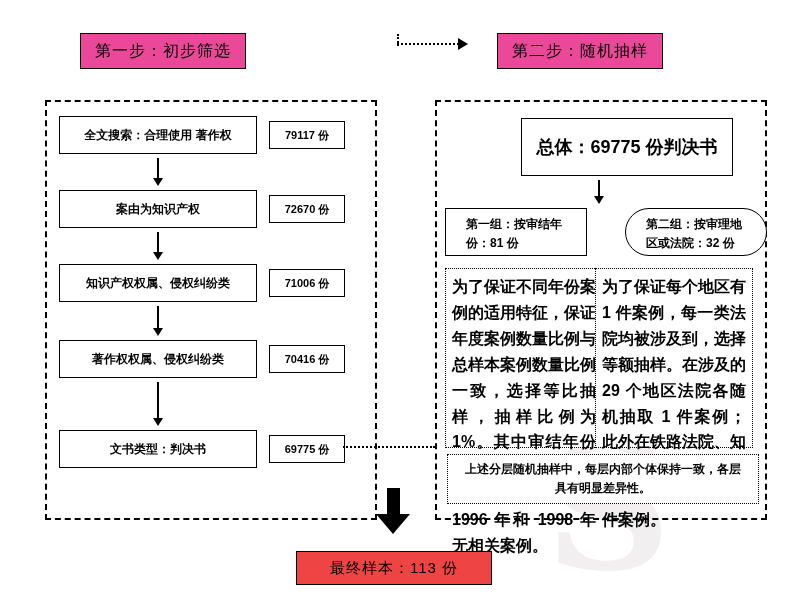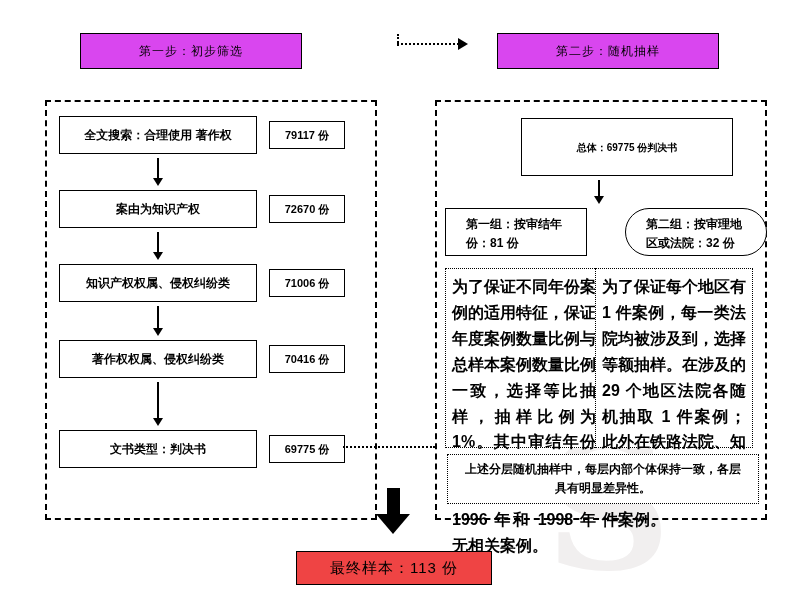--- a/index.html
+++ b/index.html
@@ -10,23 +10,23 @@
   }
   .abs { position:absolute; box-sizing:border-box; }
 
   .watermark {
     left:545px; top:420px; font-size:175px; line-height:1;
     color:#f1efef; font-weight:bold; font-family:"DejaVu Serif",serif;
     user-select:none; pointer-events:none;
   }
 
   .title-box {
-    width:222px; height:36px; border:1.5px solid #000;
+    width:166px; height:36px; border:1.5px solid #000;
     display:flex; align-items:center; justify-content:center;
-    font-size:12px; letter-spacing:1px; background:#d946ef;
+    font-size:16px; letter-spacing:1px; background:#ec4899;
   }
 
   .dashed-panel { border:2px dashed #000; background:transparent; }
 
   .flow-row { position:absolute; left:12px; width:310px; display:flex; align-items:center; }
   .main-box {
     width:198px; min-height:38px; border:1px solid #000;
     display:flex; align-items:center; justify-content:center;
     font-size:12px; font-weight:bold; text-align:right; padding:2px 4px;
     background:#fff; box-sizing:border-box;
@@ -41,21 +41,21 @@
   .down-arrow .shaft { width:2px; flex:1 1 auto; background:#000; }
   .down-arrow .head { width:0; height:0; border-left:5px solid transparent; border-right:5px solid transparent; border-top:8px solid #000; }
 
   .dotted-v { border-left:2px dotted #000; width:0; }
   .dotted-h { border-top:2px dotted #000; height:0; }
   .arrow-right-head { width:0; height:0; border-top:6px solid transparent; border-bottom:6px solid transparent; border-left:10px solid #000; }
 
   .population-box {
     left:84px; top:16px; width:212px; height:58px; border:1px solid #000;
     display:flex; flex-direction:column; align-items:center; justify-content:center;
-    font-size:10px; font-weight:bold; line-height:1.7; background:#fff;
+    font-size:18px; font-weight:bold; line-height:1.7; background:#fff;
   }
   .group-box {
     top:106px; width:142px; height:48px; border:1px solid #000;
     font-size:12px; font-weight:bold; line-height:1.6; padding:6px 20px;
     background:#fff;
   }
   .note-box {
     top:166px; width:158px; height:180px; border:1px dotted #000;
     font-size:16px; font-weight:bold; line-height:1.62; padding:5px 6px;
     text-align:justify; background:#fff;

